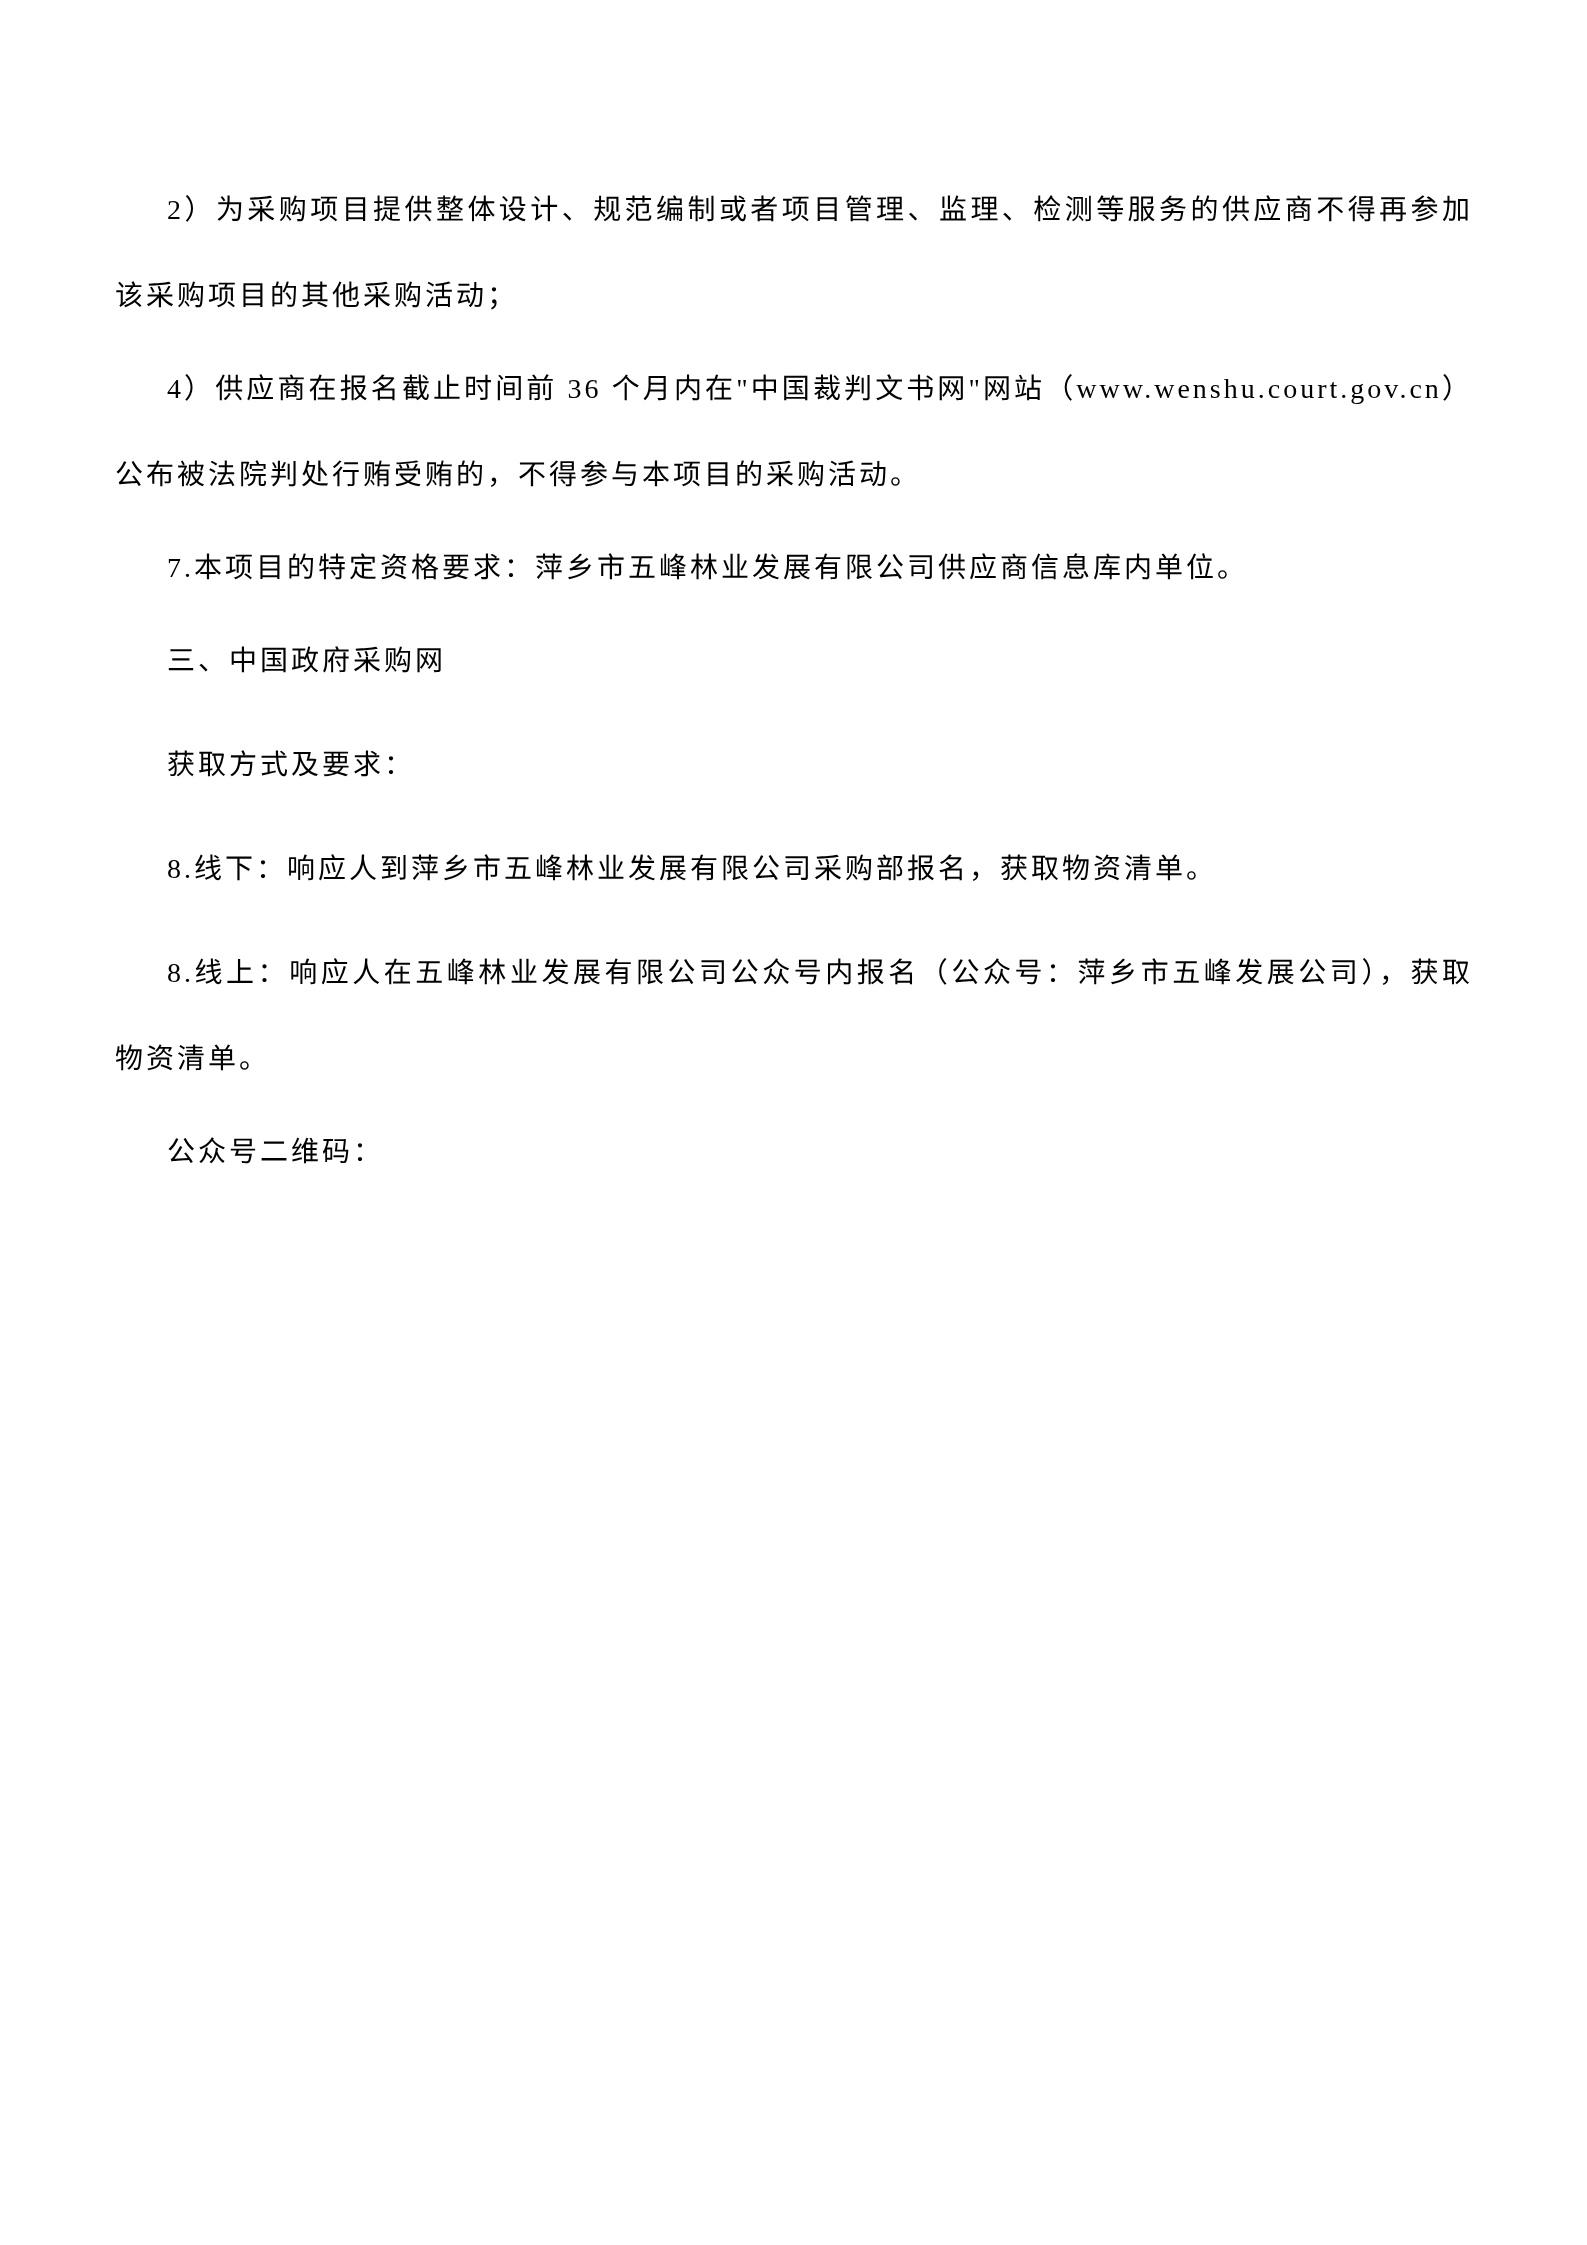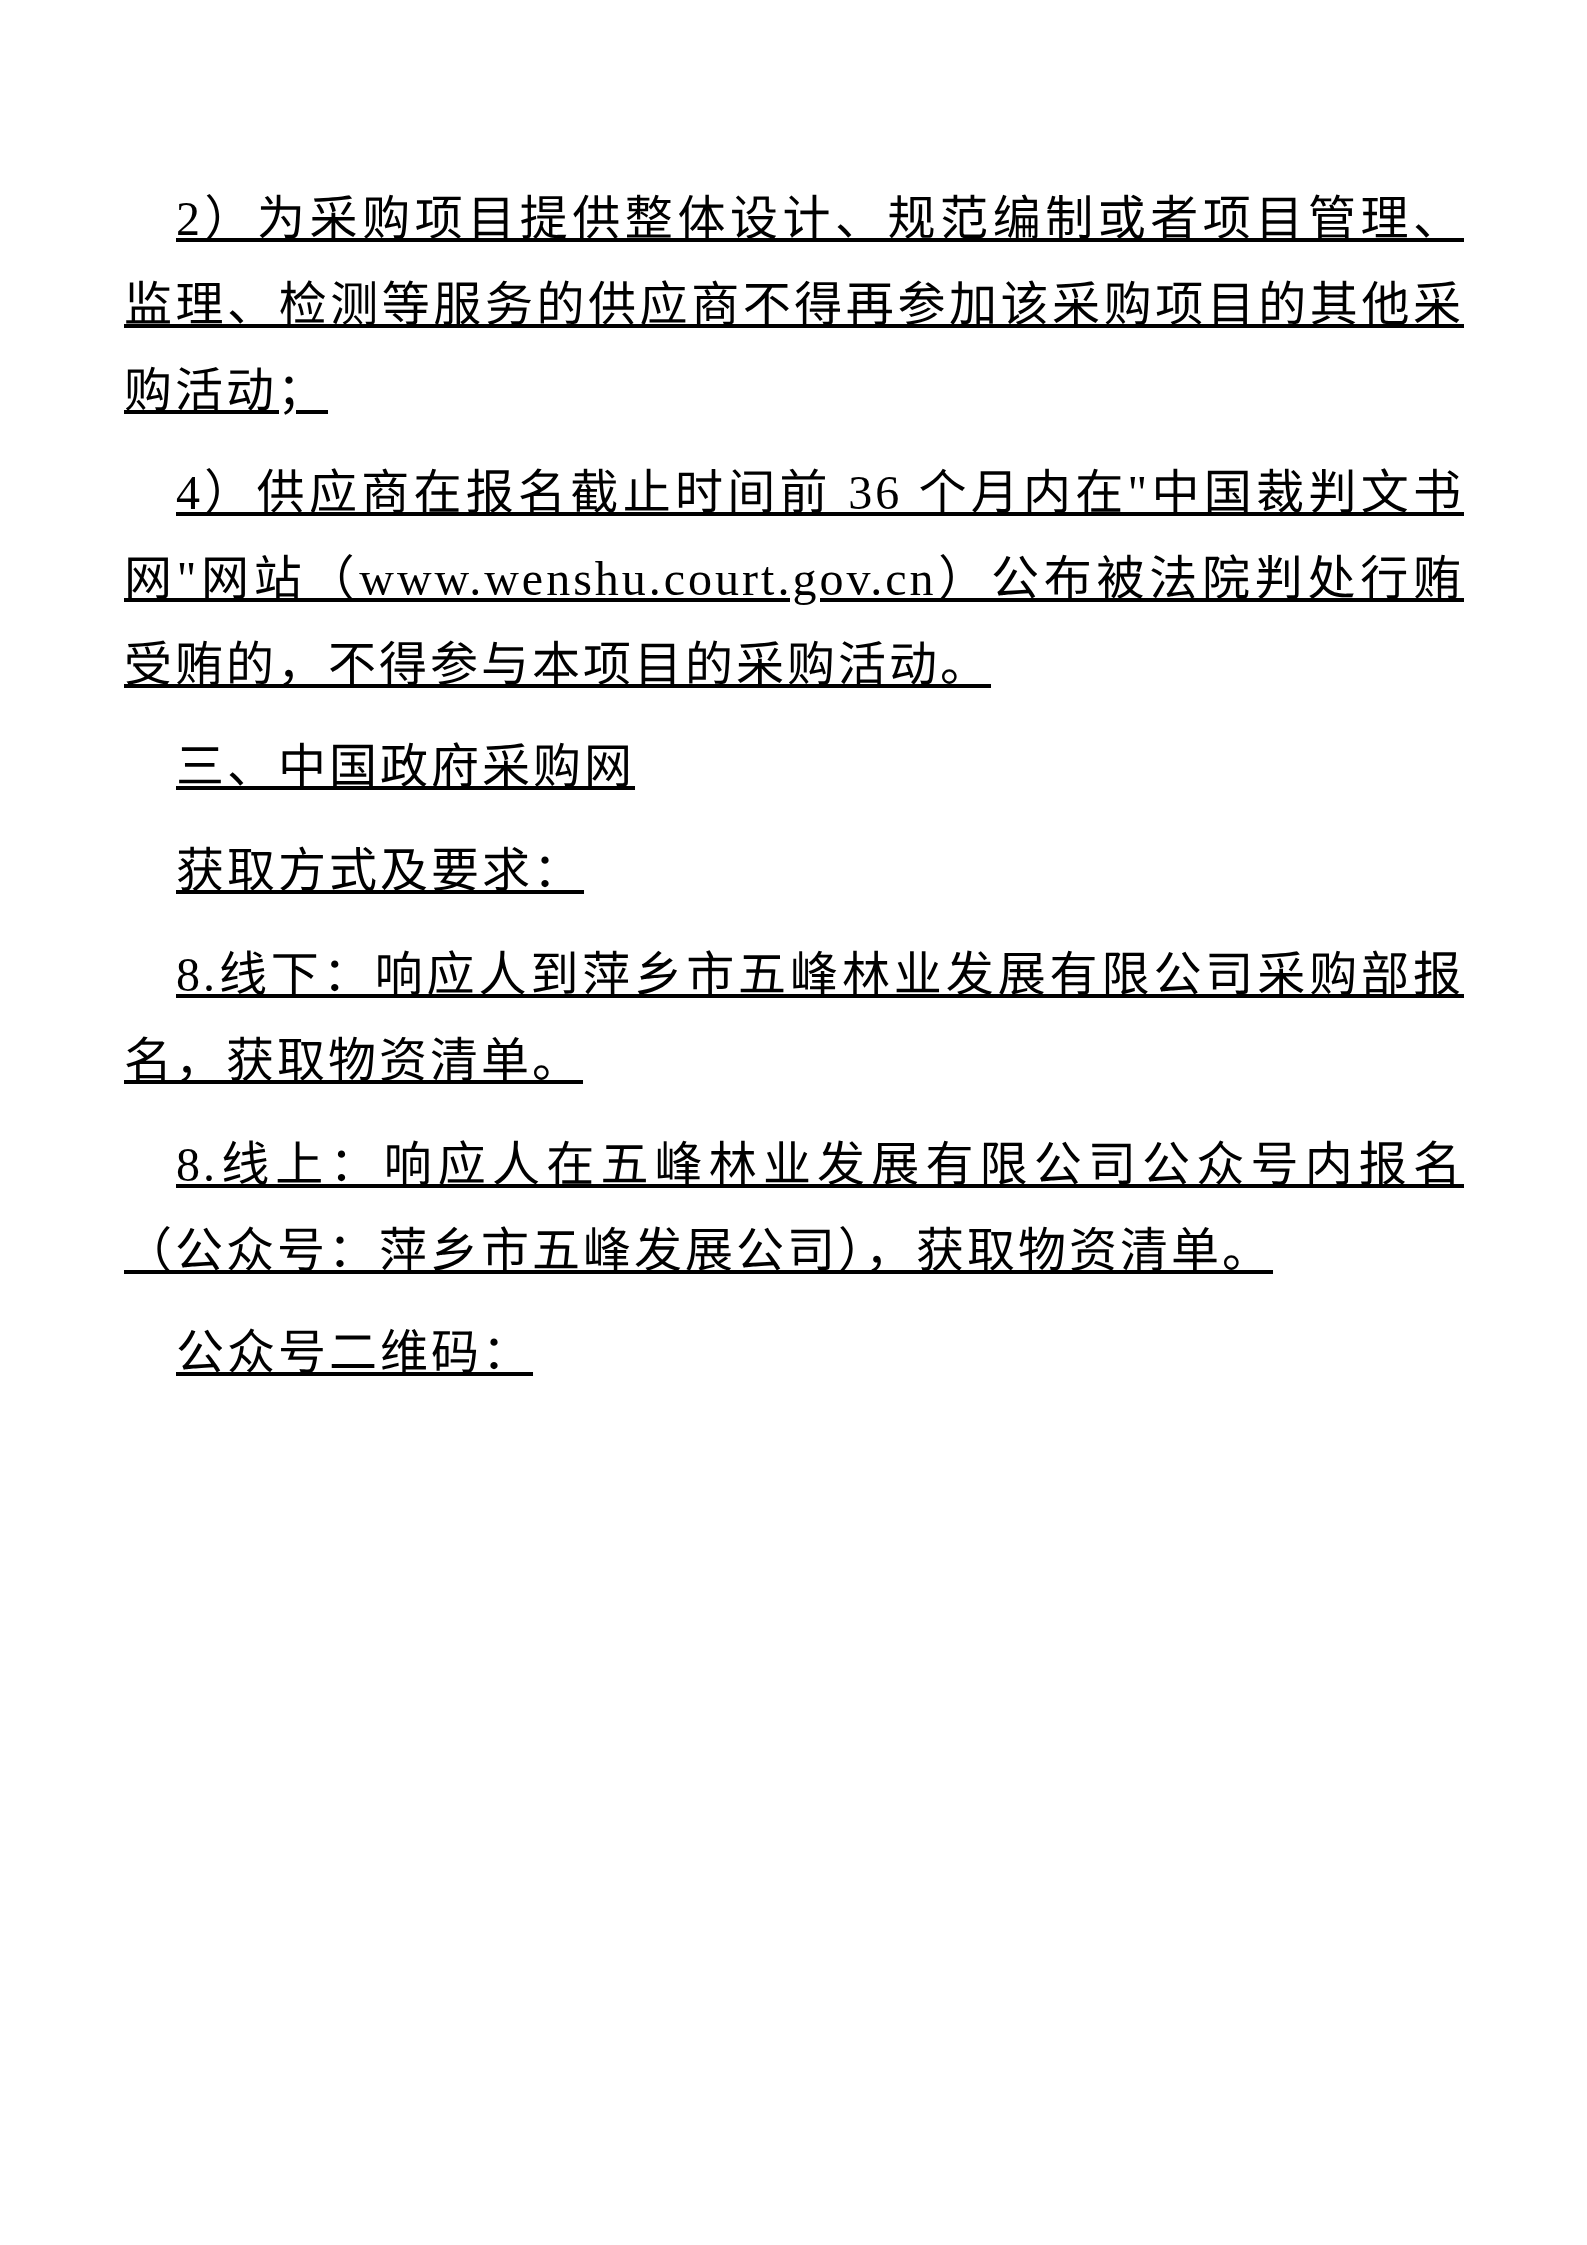--- a/index.html
+++ b/index.html
@@ -13,44 +13,44 @@
     height: 2245px;
     margin: 0 auto;
     background: #ffffff;
     color: #000000;
     font-family: "Liberation Serif", "DejaVu Serif", serif;
     overflow: hidden;
     box-sizing: border-box;
     padding: 160px 107px 0 108px;
   }
   .doc-body p.para {
-    margin: 16px;
-    font-size: 48px;
+    margin: 7px;
+    font-size: 28px;
     line-height: 86px;
     letter-spacing: 3px;
     text-align: justify;
     text-justify: inter-character;
     overflow-wrap: break-word;
     text-indent: 52px;
     font-weight: 400;
-    text-decoration: underline;
   }
   .doc-body p.para.space-before {
     margin-top: 18px;
   }
   .doc-body p.para.space-before-sm {
     margin-top: 6px;
   }
 </style>
 </head>
 <body>
 
 <div class="page">
   <div class="doc-body">
     <p class="para">2）为采购项目提供整体设计、规范编制或者项目管理、监理、检测等服务的供应商不得再参加该采购项目的其他采购活动；</p>
     <p class="para">4）供应商在报名截止时间前 36 个月内在"中国裁判文书网"网站（www.wenshu.court.gov.cn）公布被法院判处行贿受贿的，不得参与本项目的采购活动。</p>
+    <p class="para">7.本项目的特定资格要求：萍乡市五峰林业发展有限公司供应商信息库内单位。</p>
     <p class="para">三、中国政府采购网</p>
     <p class="para space-before">获取方式及要求：</p>
     <p class="para space-before">8.线下：响应人到萍乡市五峰林业发展有限公司采购部报名，获取物资清单。</p>
     <p class="para space-before">8.线上：响应人在五峰林业发展有限公司公众号内报名（公众号：萍乡市五峰发展公司），获取物资清单。</p>
     <p class="para space-before-sm">公众号二维码：</p>
   </div>
 </div>
 
 </body></html>

